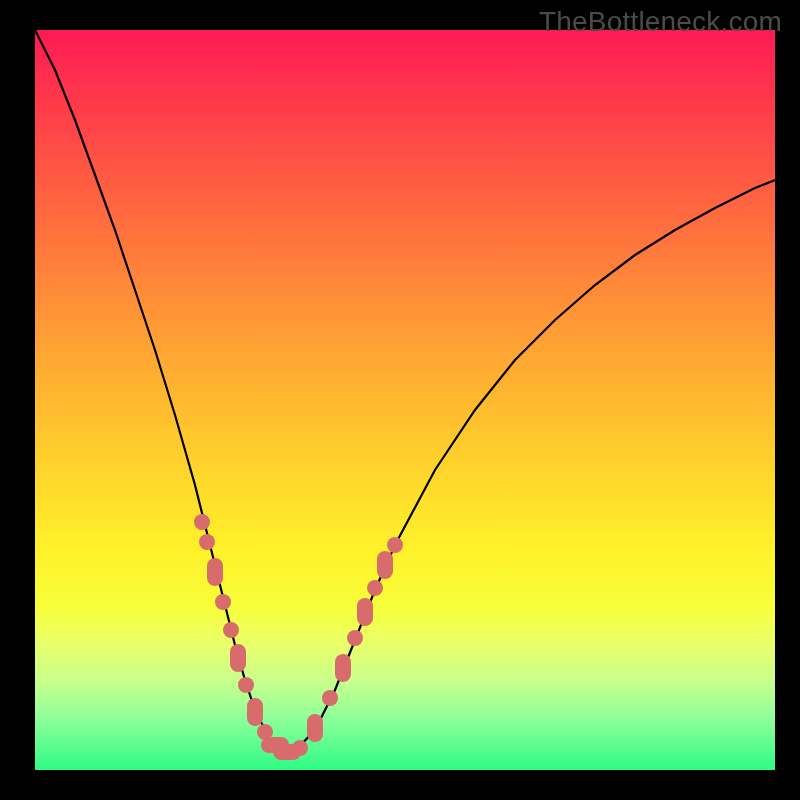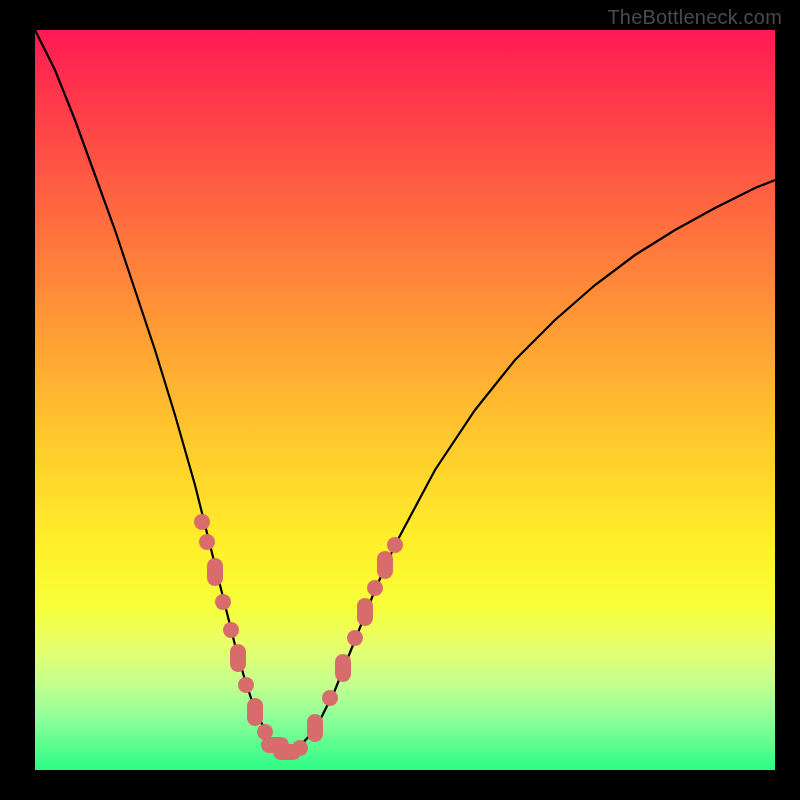--- a/index.html
+++ b/index.html
@@ -37,21 +37,21 @@
       #c8ff8c 88%,
       #8fff9a 93%,
       #2dfc85 100%
     );
   }
   .watermark {
     position: absolute;
     top: 6px;
     right: 18px;
     color: #4b4b4b;
-    font-size: 20px;
+    font-size: 28px;
     font-weight: 500;
     letter-spacing: 0.2px;
     z-index: 20;
   }
   svg.overlay {
     position: absolute;
     left: 0;
     top: 0;
     width: 740px;
     height: 740px;

